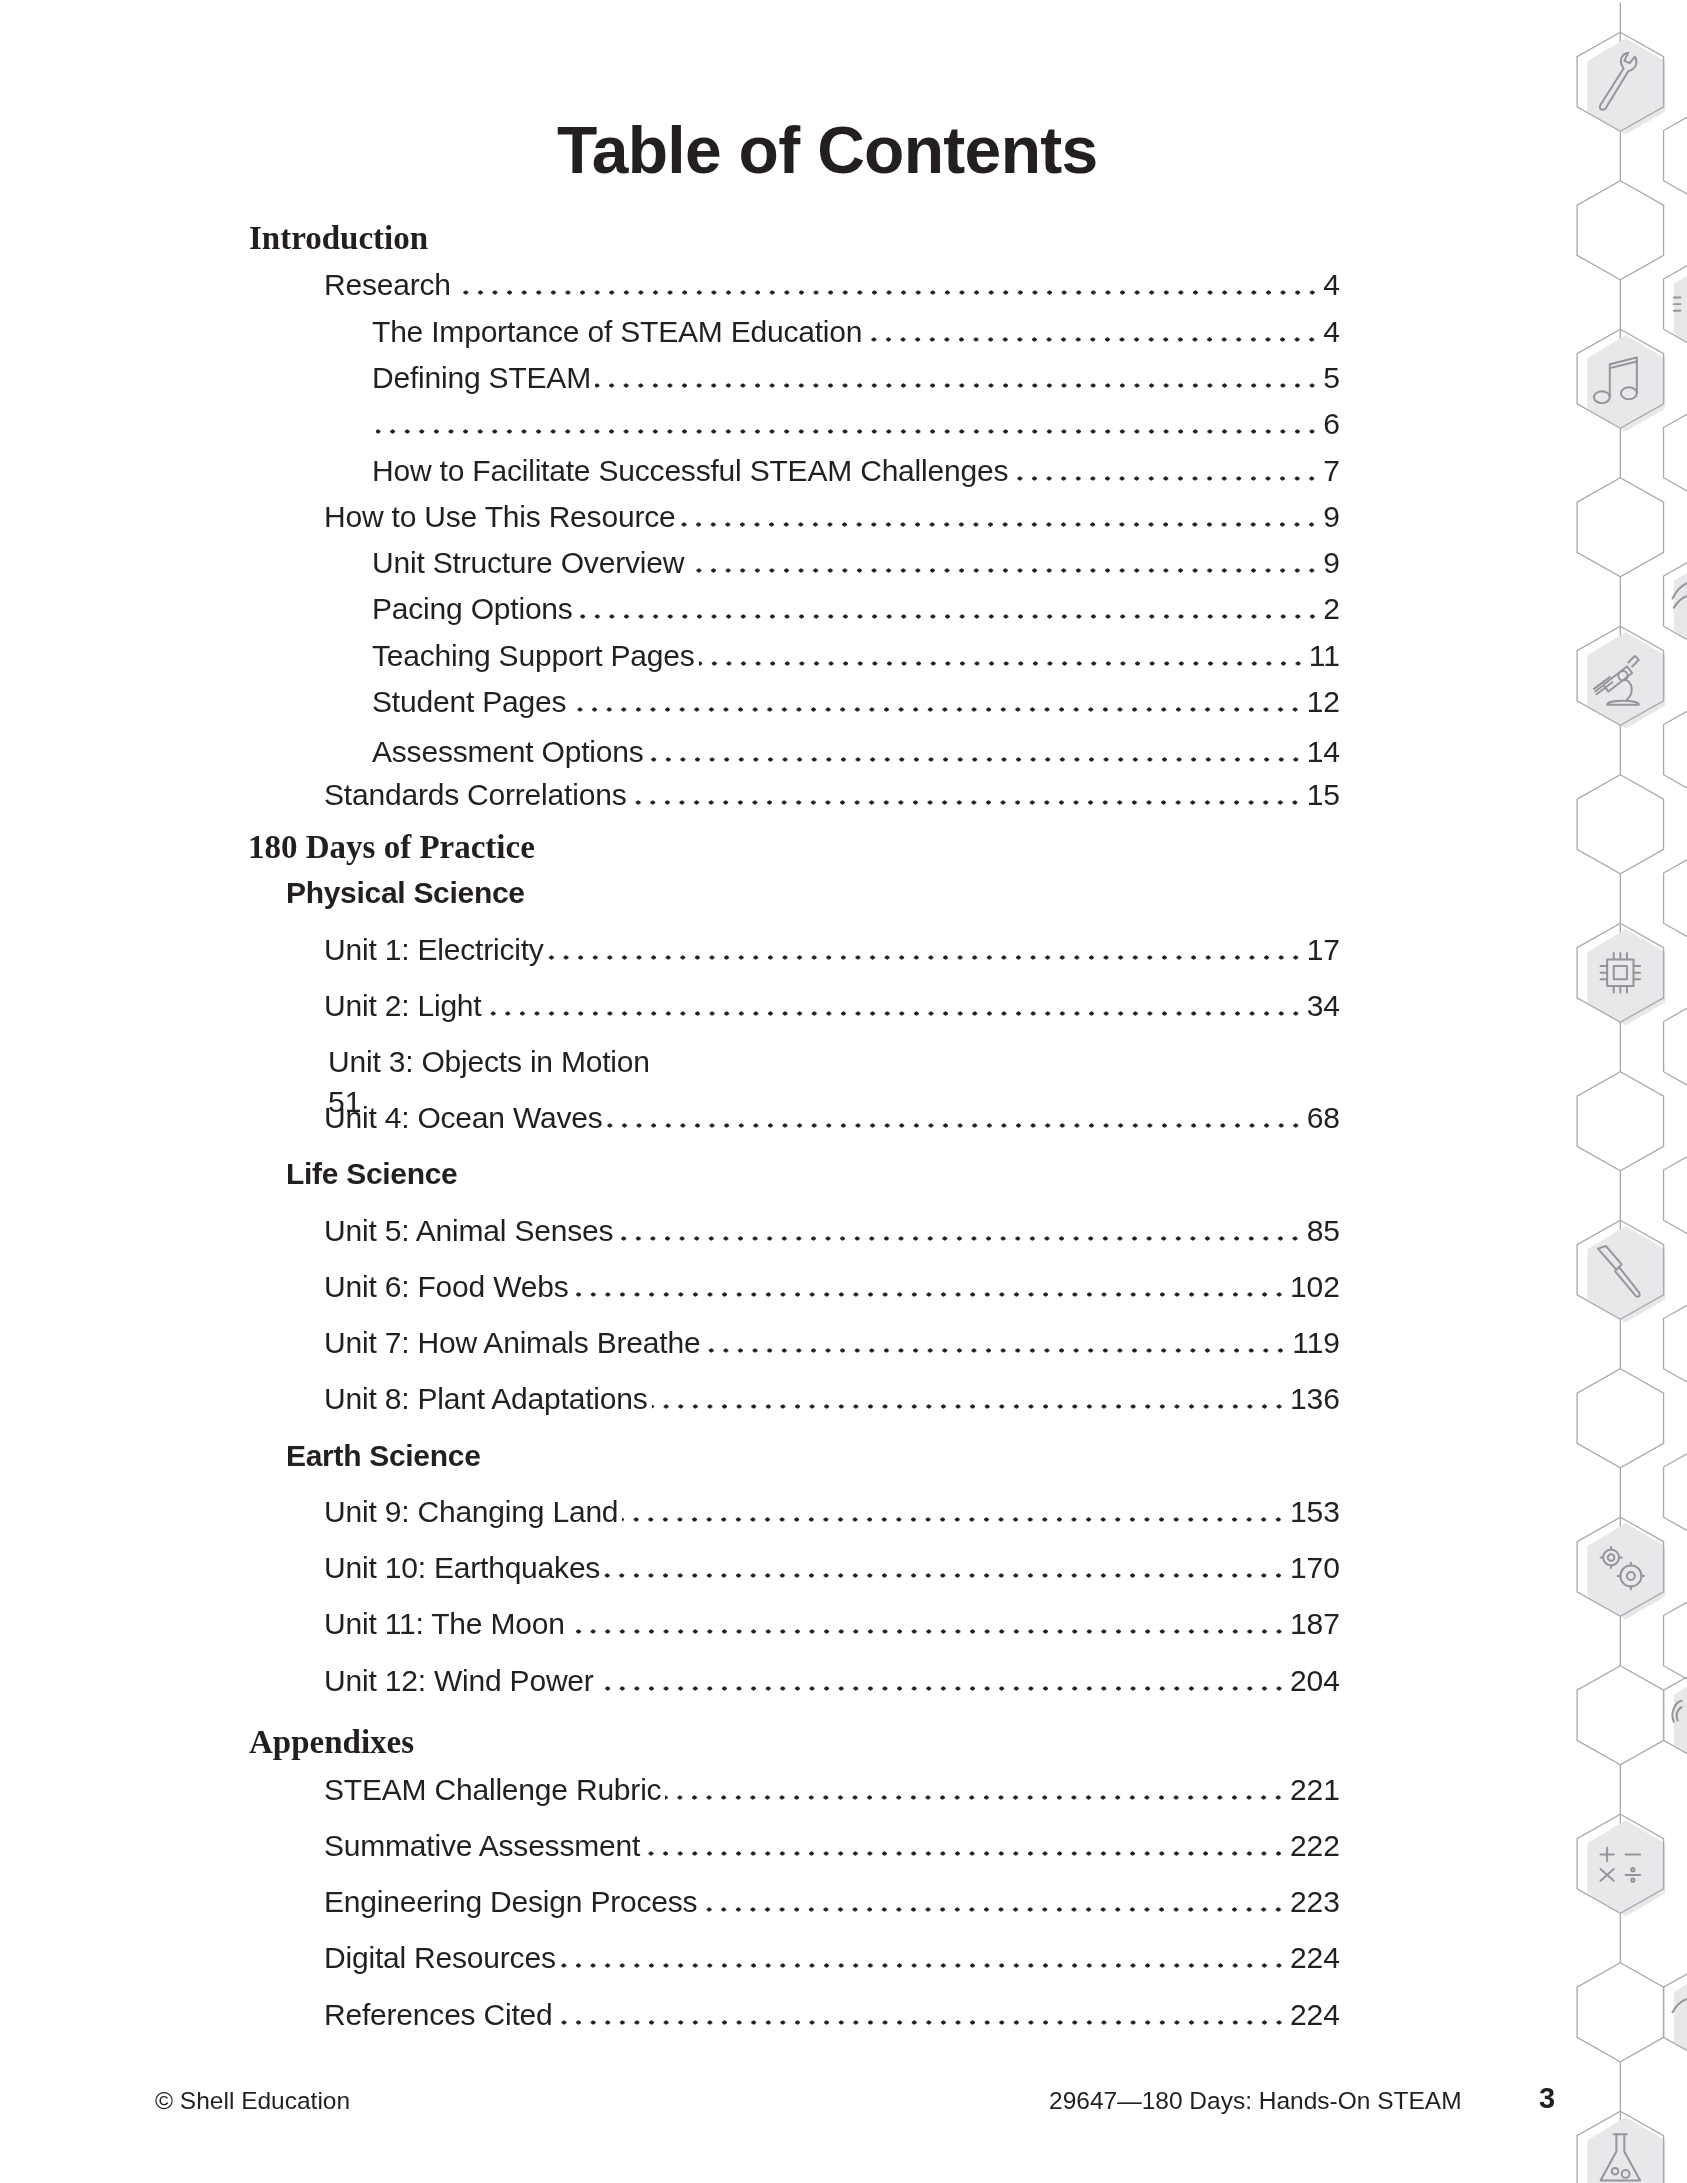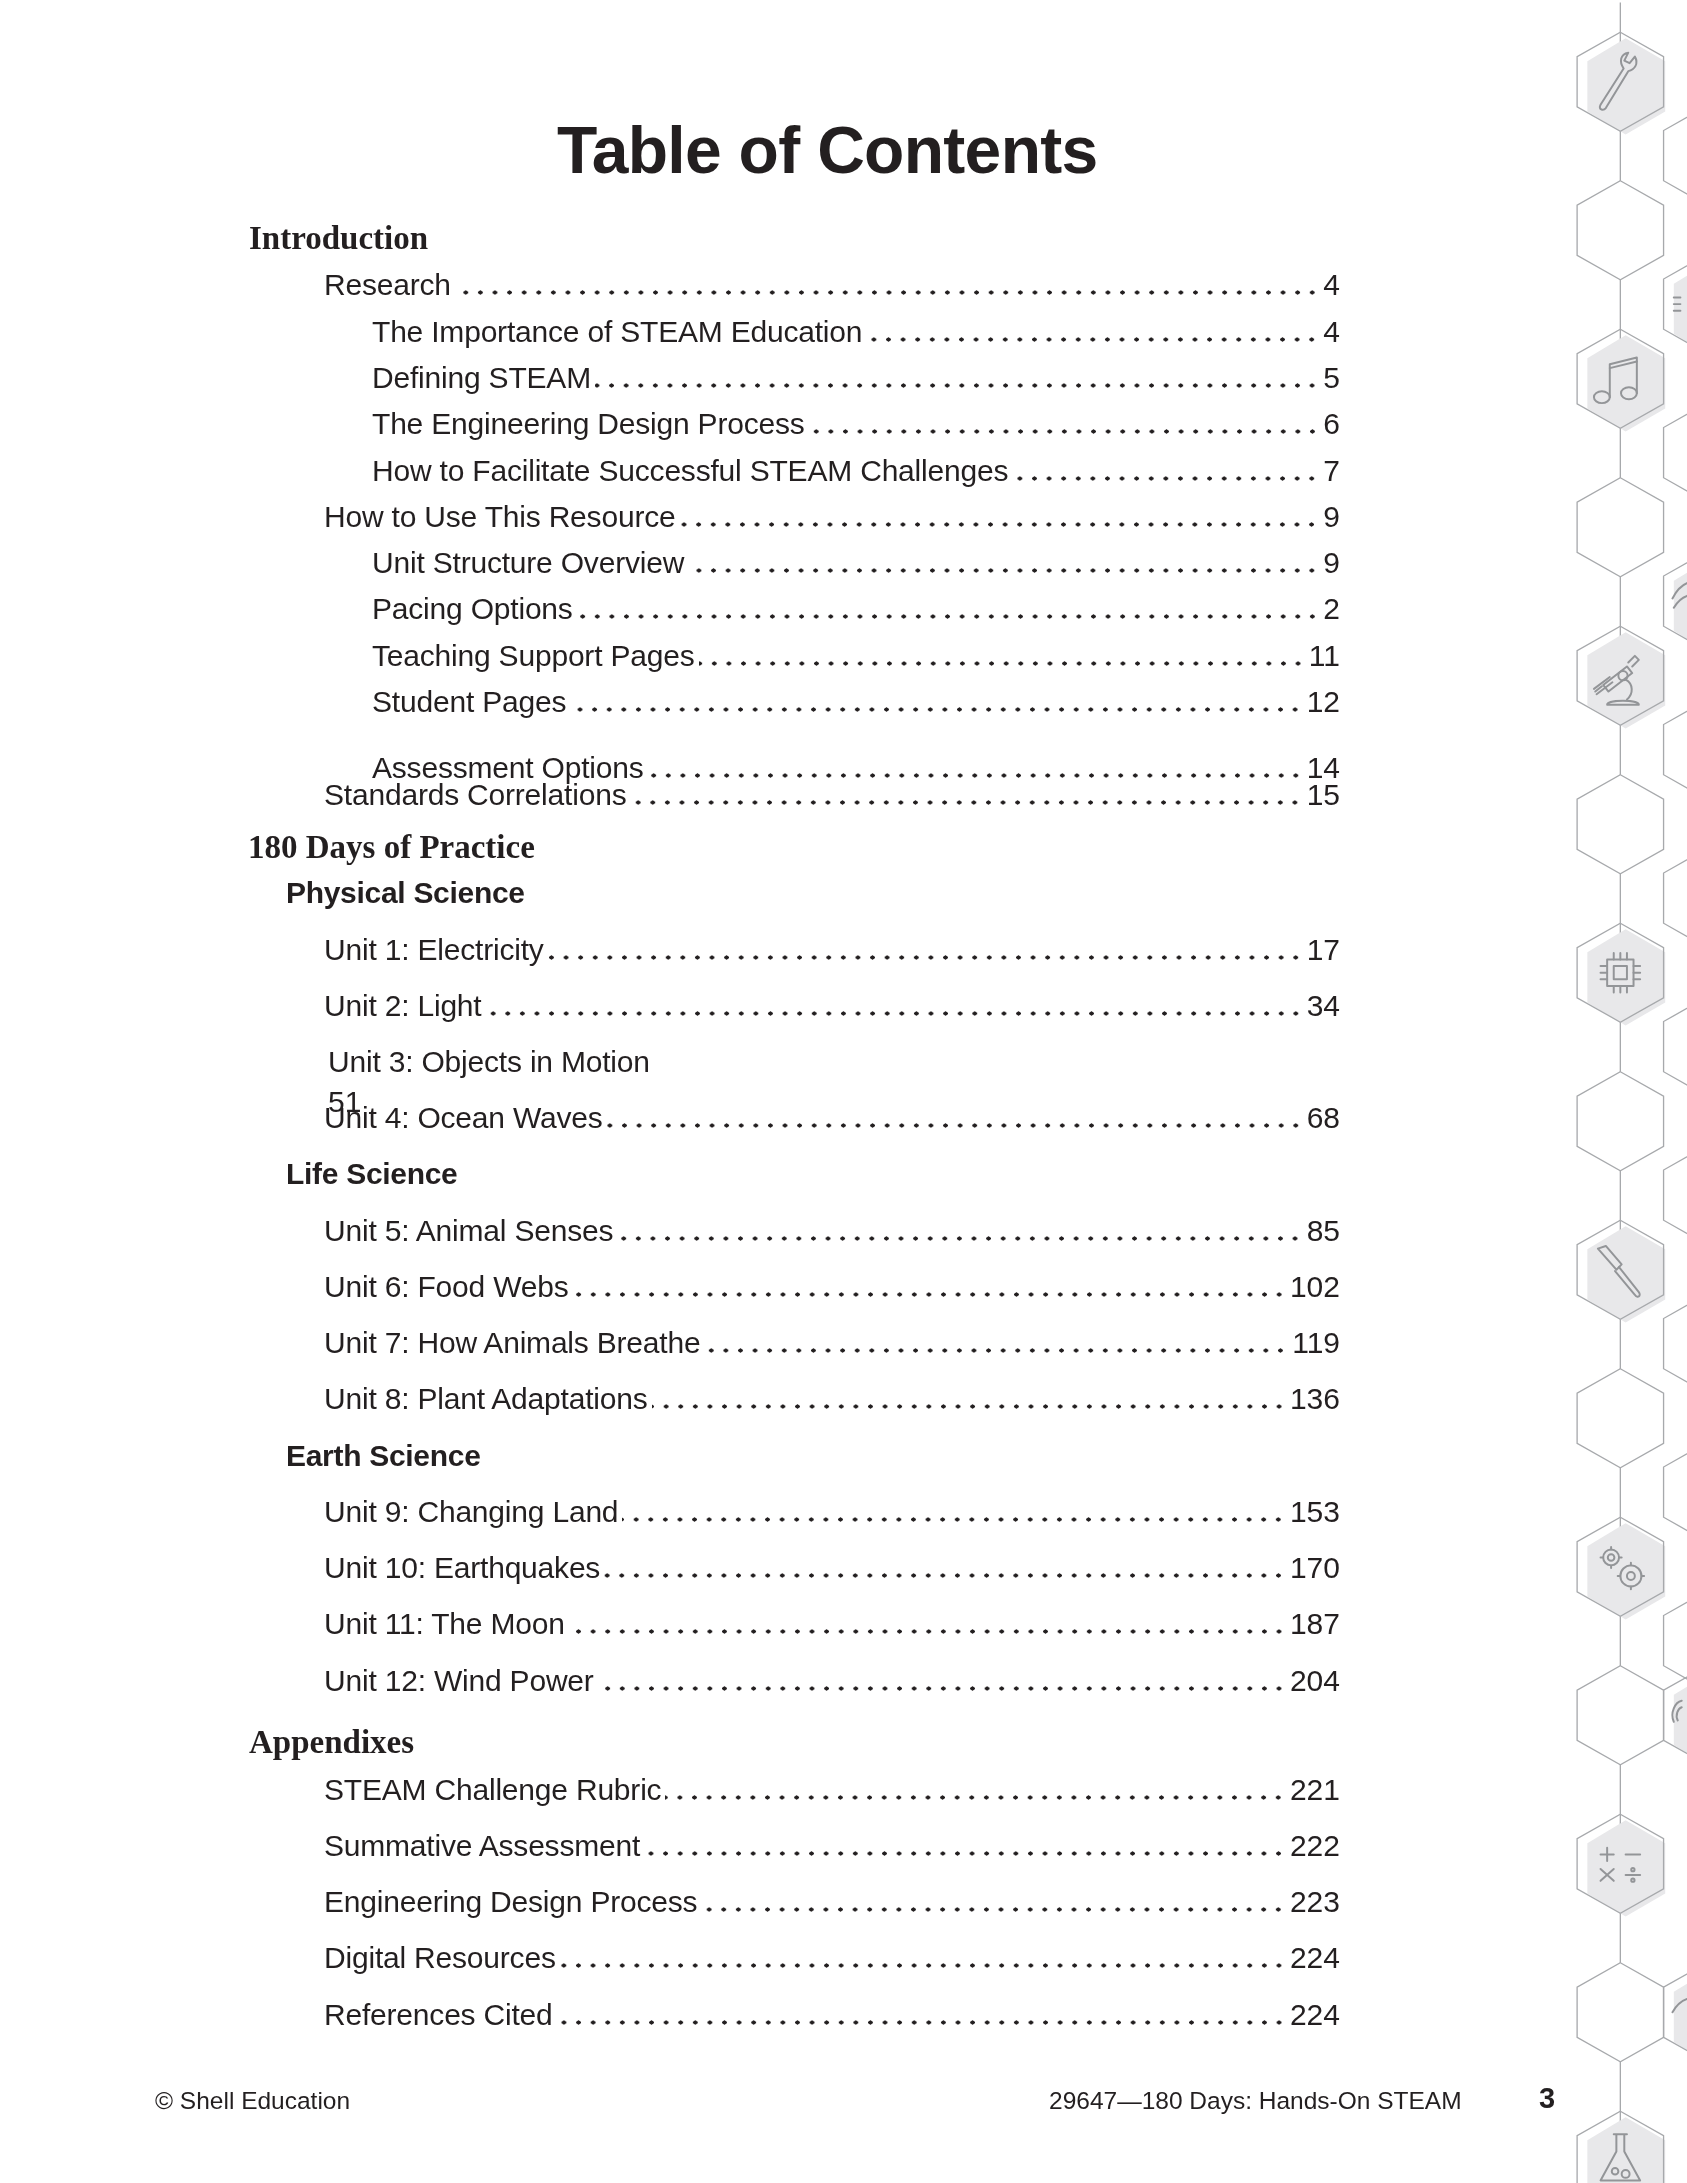--- a/index.html
+++ b/index.html
@@ -64,21 +64,20 @@
     <span class="label">The Importance of STEAM Education</span>
     <span class="leader"></span>
     <span class="page-num">4</span>
   </div>
   <div class="entry lv2" style="top:358px;">
     <span class="label">Defining STEAM</span>
     <span class="leader"></span>
     <span class="page-num">5</span>
   </div>
   <div class="entry lv2" style="top:404px;">
-    <span class="label">The Engineering Design Process</span>
     <span class="leader"></span>
     <span class="page-num">6</span>
   </div>
   <div class="entry lv2" style="top:451px;">
     <span class="label">How to Facilitate Successful STEAM Challenges</span>
     <span class="leader"></span>
     <span class="page-num">7</span>
   </div>
   <div class="entry lv1" style="top:497px;">
     <span class="label">How to Use This Resource</span>
@@ -98,21 +97,21 @@
   <div class="entry lv2" style="top:636px;">
     <span class="label">Teaching Support Pages</span>
     <span class="leader"></span>
     <span class="page-num">11</span>
   </div>
   <div class="entry lv2" style="top:682px;">
     <span class="label">Student Pages</span>
     <span class="leader"></span>
     <span class="page-num">12</span>
   </div>
-  <div class="entry lv2" style="top:748px;">
+  <div class="entry lv2" style="top:732px;">
     <span class="label">Assessment Options</span>
     <span class="leader"></span>
     <span class="page-num">14</span>
   </div>
   <div class="entry lv1" style="top:775px;">
     <span class="label">Standards Correlations</span>
     <span class="leader"></span>
     <span class="page-num">15</span>
   </div>
 

